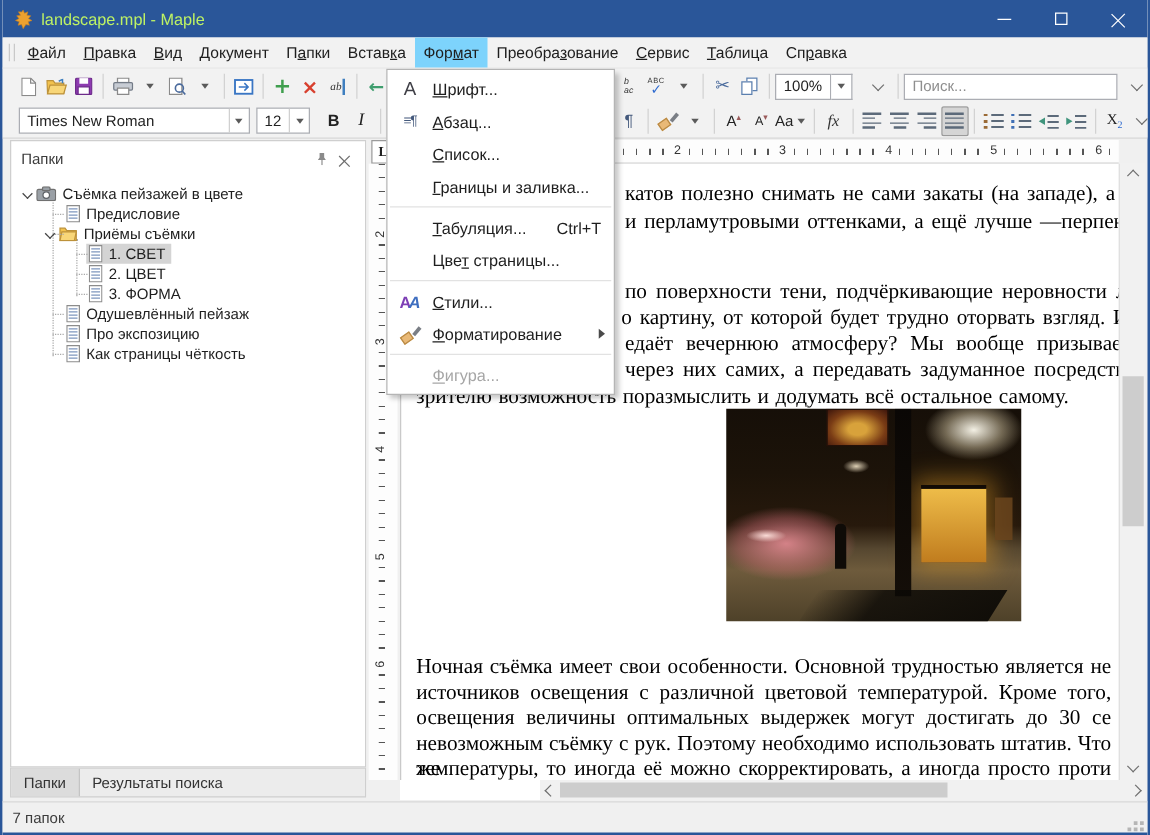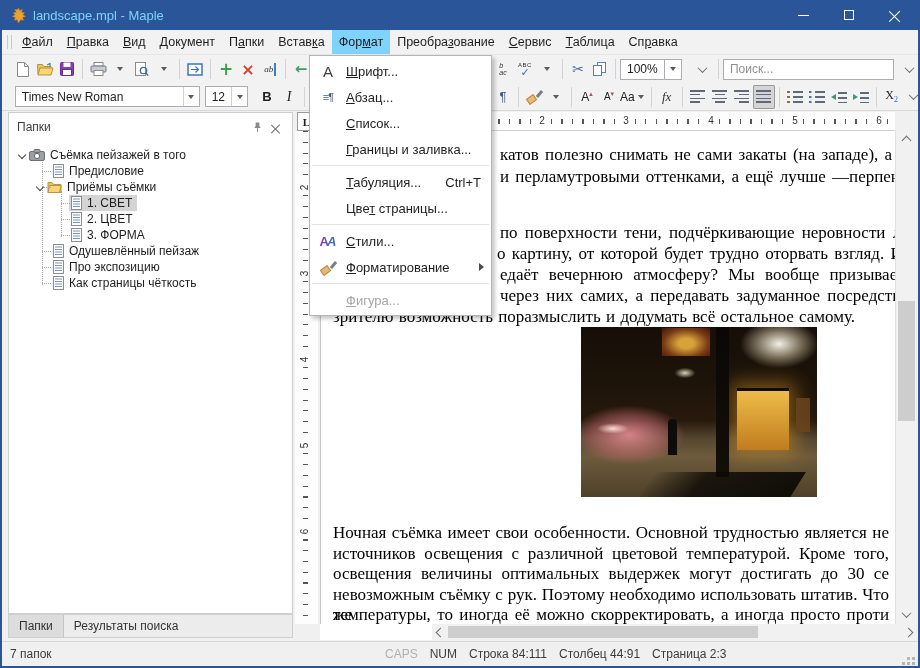--- a/index.html
+++ b/index.html
@@ -3,21 +3,21 @@
 <meta charset="utf-8">
 <style>
   * { box-sizing: border-box; margin: 0; padding: 0; }
   html,body { width:920px; height:668px; font-family:"Liberation Sans","DejaVu Sans",sans-serif; }
   #win { position:relative; width:920px; height:668px; background:#f0f0f0; overflow:hidden;
          border-left:2px solid #2a5699; border-right:2px solid #2a5699; }
   u { text-decoration:underline; }
 
   
   .titlebar { position:absolute; left:0; top:0; right:0; height:30px; background:#2a5699;
-              display:flex; align-items:center; color:#7dd3fc; }
+              display:flex; align-items:center; color:#bef264; }
   .titlebar .appicon { margin:0 6px 0 8px; display:flex; }
   .titlebar .title { font-size:13px; }
   .wctrls { margin-left:auto; display:flex; height:100%; }
   .wbtn { width:46px; height:100%; display:flex; align-items:center; justify-content:center; }
   .ic-min { width:11px; height:1px; background:#fff; }
   .ic-max { width:10px; height:10px; border:1px solid #fff; }
   .ic-close { position:relative; width:12px; height:12px; }
   .ic-close::before,.ic-close::after { content:""; position:absolute; left:5px; top:0; width:1.4px; height:15px; background:#fff; }
   .ic-close::before { transform:rotate(45deg); } .ic-close::after { transform:rotate(-45deg); }
 
@@ -480,21 +480,21 @@
     <div class="tree">
       <span class="vdots" style="left:33px;top:12px;height:126px"></span>
       <span class="vdots" style="left:52px;top:44px;height:46px"></span>
       <div class="trow" style="padding-left:10px">
         <span class="tchev"></span>
         <svg width="16" height="12" viewBox="0 0 16 12">
             <rect x="0.5" y="2.5" width="15" height="9" rx="1.5" fill="#9aa0a6" stroke="#707070"></rect>
             <rect x="5" y="0.5" width="6" height="3" rx="1" fill="#9aa0a6" stroke="#707070"></rect>
             <circle cx="8" cy="7" r="2.6" fill="#fff" stroke="#5f6368"></circle>
           </svg>
-        <span>Съёмка пейзажей в того</span>
+        <span>Съёмка пейзажей в цвете</span>
       </div>
       <div class="trow stub s1" style="padding-left:44px">
         <svg width="11" height="14" viewBox="0 0 11 14">
             <rect x="0.5" y="0.5" width="10" height="13" fill="#fff" stroke="#8c8c8c"></rect>
             <path d="M2 3h7M2 5.5h7M2 8h7M2 10.5h7" stroke="#7d95bd" stroke-width="1"></path>
           </svg>
         <span>Предисловие</span>
       </div>
       <div class="trow stub s1" style="padding-left:28px">
         <span class="tchev"></span>
@@ -627,27 +627,20 @@
       </span>
     <span class="thumb"></span>
     <span class="track"></span>
     <span class="arr">
         <span class="chev r"></span>
       </span>
   </div>
 
   <div class="statusbar">
     <span class="lft">7 папок</span>
-    <span class="rgt">
-      <span class="dim">CAPS</span>
-      <span>NUM</span>
-      <span>Строка 84:111</span>
-      <span>Столбец 44:91</span>
-      <span>Страница 2:3</span>
-    </span>
     <span class="rgrip"></span>
   </div>
   <div class="bluebottom"></div>
 
   <div class="fmenu">
     <div class="fitem">
       <span class="fic">
           <span class="fic-a">A</span>
         </span>
       <span><u>Ш</u>рифт...</span>

